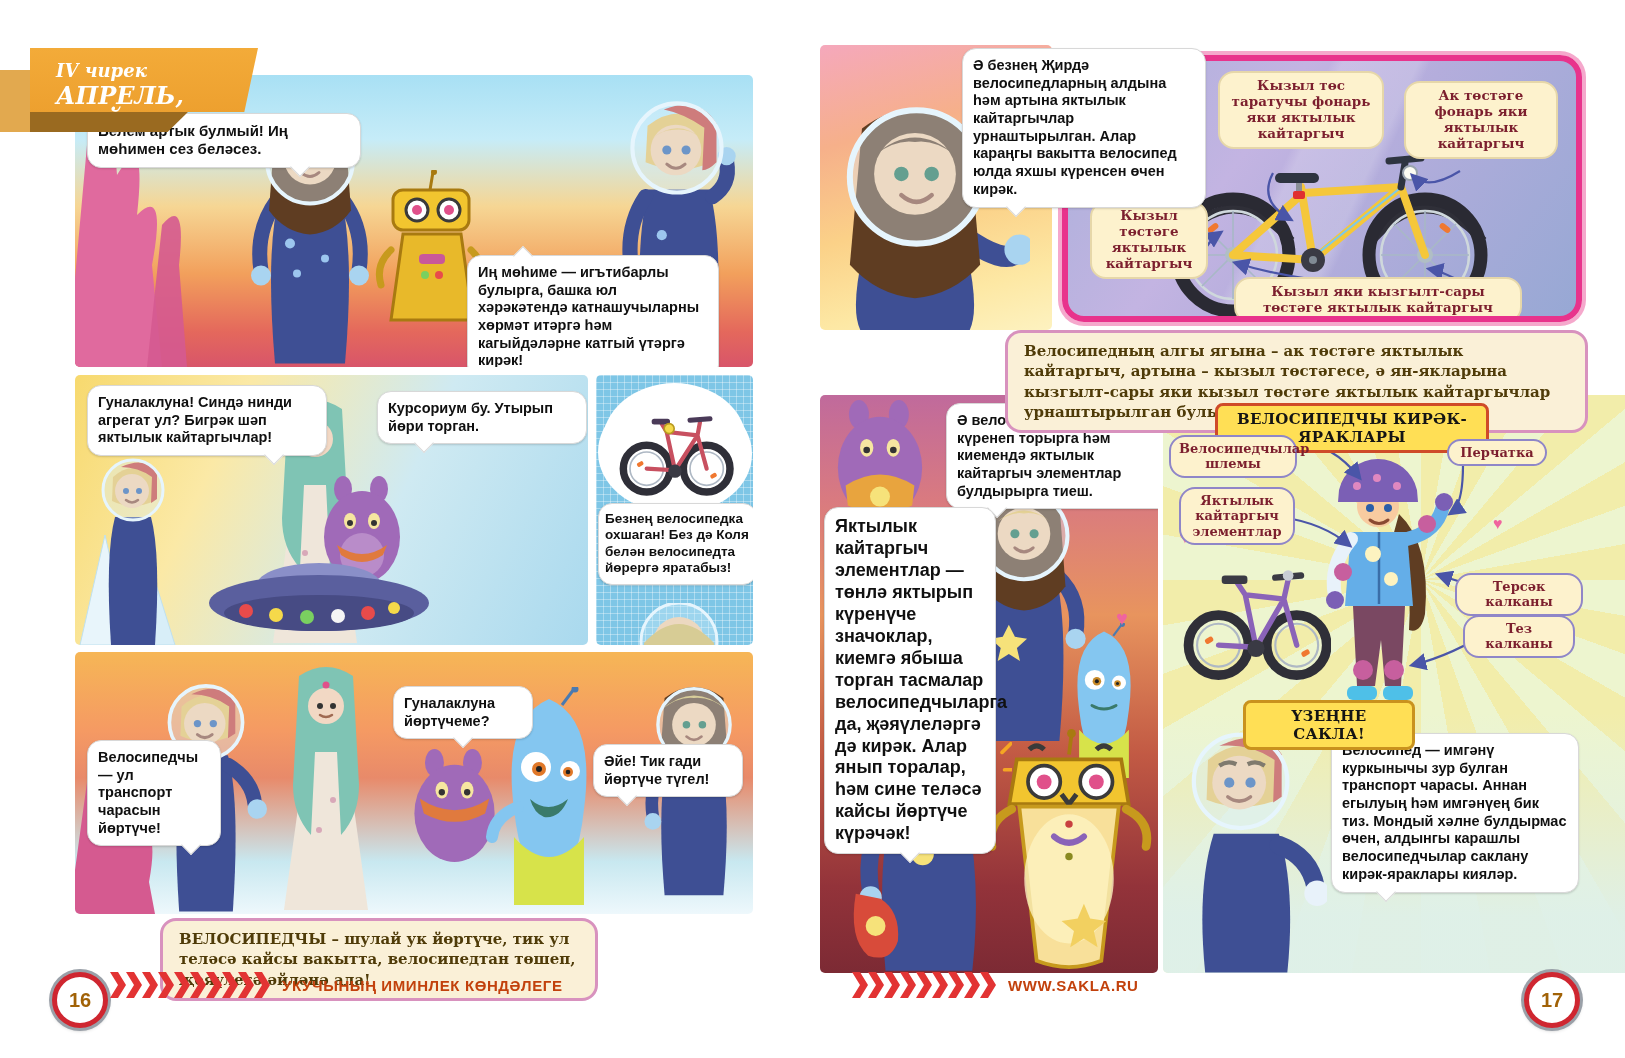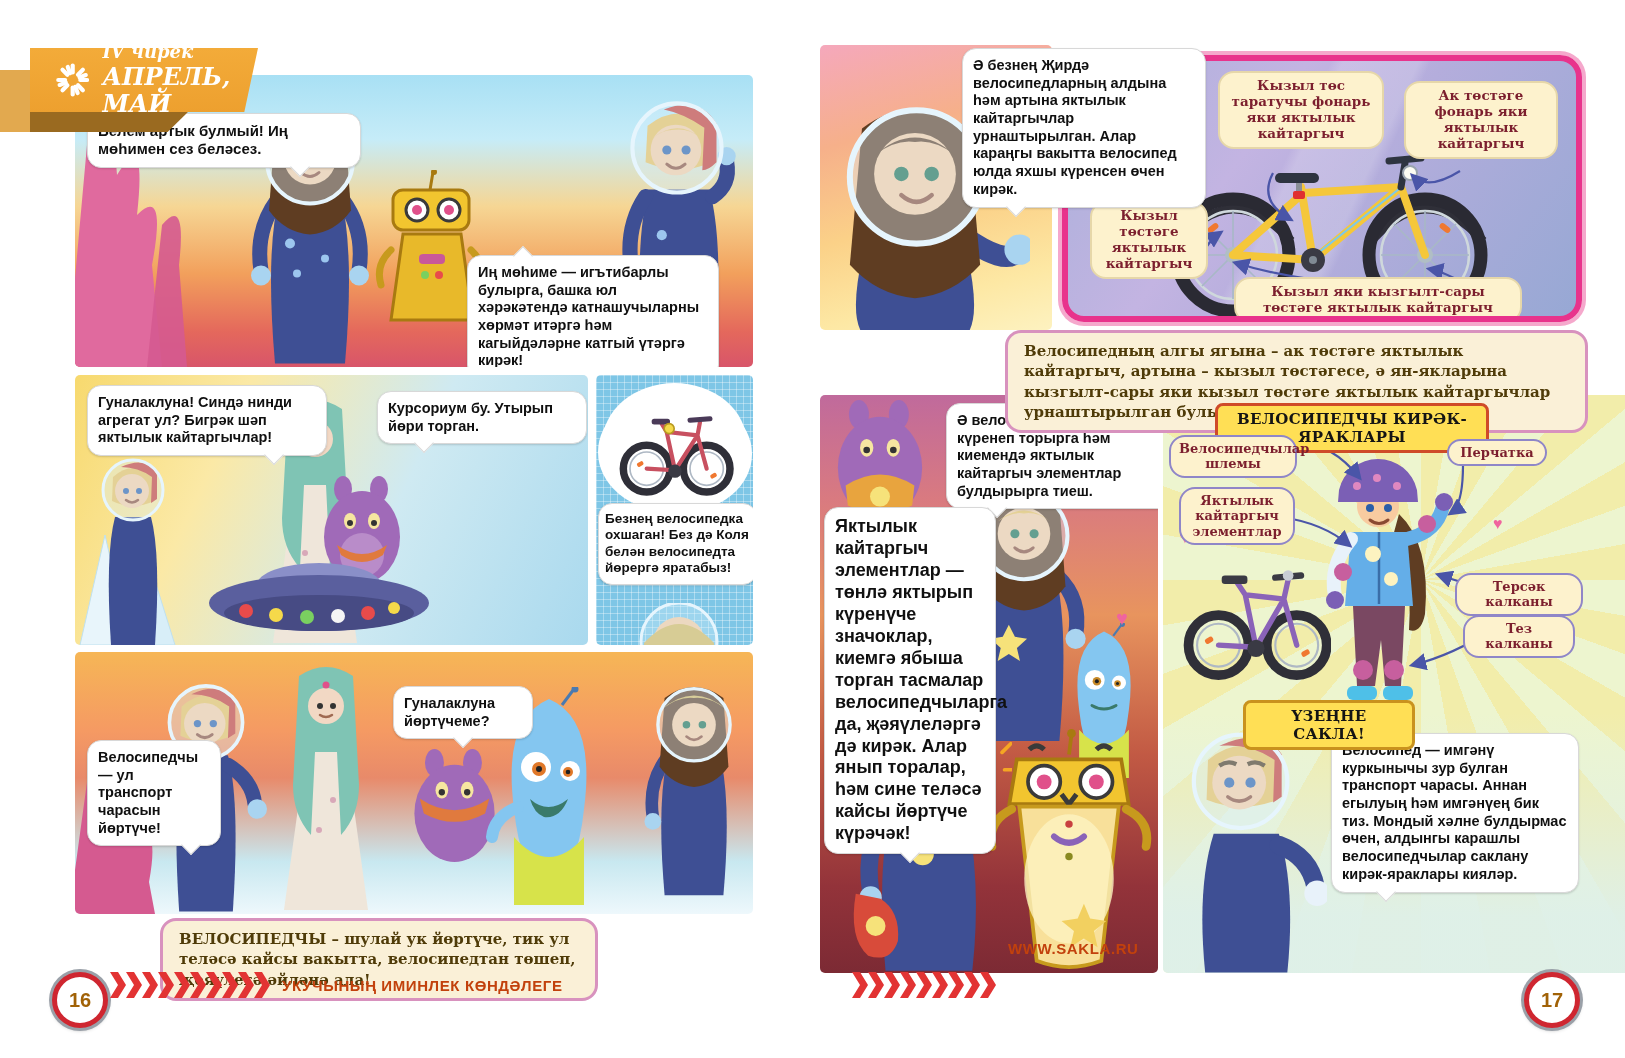--- a/index.html
+++ b/index.html
@@ -37,21 +37,21 @@
   .badge{position:absolute;width:46px;height:46px;border-radius:50%;background:#fff;
           border:5px solid #cf2630;box-shadow:0 0 0 3px #9aa0a8,0 2px 4px rgba(0,0,0,.35);
           display:flex;align-items:center;justify-content:center;
           font:800 20px "Liberation Sans",sans-serif;color:#a16207;z-index:8;margin-top:16px;}
   .footer-text{position:absolute;font:600 15px "Liberation Sans",sans-serif;color:#c2410c;
           letter-spacing:.6px;z-index:8;}
   
   .ribbon{position:absolute;left:30px;top:48px;width:228px;height:64px;
           background:linear-gradient(#f3ab39,#eda02f);
           clip-path:polygon(0 0,100% 0,94% 100%,0 100%);
-          display:flex;align-items:center;padding-left:26px;gap:13px;z-index:9;box-sizing:border-box;}
+          display:flex;align-items:center;padding-left:26px;gap:13px;z-index:9;box-sizing:border-box;flex-direction:column;}
   .ribbon-txt{font:700 italic 18px/1.15 "DejaVu Serif",serif;color:#fff;}
   .ribbon-txt .l2{font-size:24px;}
   .heart{position:absolute;color:#f0649e;font-size:20px;z-index:5;}
 </style>
 </head>
 <body>
 
 <div id="canvas">
 
   <div class="abs" style="left:0;top:70px;width:64px;height:62px;background:#e2a94f;z-index:8;"></div>
@@ -295,20 +295,21 @@
       <path d="M40 30 Q75 4 110 30 L116 112 Q100 134 75 136 Q50 134 34 112 Z" fill="#5f3d22"></path>
       <path d="M36 44 Q75 10 114 44 Q94 28 75 30 Q56 28 36 44 Z" fill="#d8b95e"></path>
       <circle cx="75" cy="62" r="26" fill="#f8cba0"></circle>
       <circle cx="66" cy="62" r="4.5" fill="#1e6e4e"></circle>
         <circle cx="85" cy="62" r="4.5" fill="#1e6e4e"></circle>
       <path d="M66 76 Q75 84 84 76" stroke="#8a4a32" stroke-width="3" fill="none" stroke-linecap="round"></path>
       <circle cx="75" cy="62" r="43" fill="rgba(215,240,253,.38)" stroke="#e6f5fd" stroke-width="4"></circle>
     </svg>
     <div class="bubble" style="left:318px;top:34px;width:118px;">Гуналаклуна йөртүчеме?</div>
     <div class="bubble tail-right" style="left:12px;top:88px;width:112px;">Велосипедчы — ул транспорт чарасын йөртүче!</div>
+    <div class="bubble tail-left" style="left:518px;top:92px;width:128px;">Әйе! Тик гади йөртүче түгел!</div>
   </div>
 
   <div class="creambox" style="left:160px;top:918px;width:400px;">
     <span>ВЕЛОСИПЕДЧЫ</span><span> – шулай ук йөртүче, тик ул теләсә кайсы вакытта, велосипедтан төшеп, җәяүлегә әйләнә ала!</span>
   </div>
   <div class="badge" style="left:52px;top:956px;">16</div>
   <svg class="abs" style="left:110px;top:972px;z-index:8;" width="162" height="26" viewBox="0 0 162 26">
     <g fill="#e23333">
       <path d="M0 0 H8 L16 13 L8 26 H0 L8 13 Z"></path>
         <path d="M16 0 H24 L32 13 L24 26 H16 L24 13 Z"></path>
@@ -591,16 +592,16 @@
         <path d="M16 0 H24 L32 13 L24 26 H16 L24 13 Z"></path>
       <path d="M32 0 H40 L48 13 L40 26 H32 L40 13 Z"></path>
         <path d="M48 0 H56 L64 13 L56 26 H48 L56 13 Z"></path>
       <path d="M64 0 H72 L80 13 L72 26 H64 L72 13 Z"></path>
         <path d="M80 0 H88 L96 13 L88 26 H80 L88 13 Z"></path>
       <path d="M96 0 H104 L112 13 L104 26 H96 L104 13 Z"></path>
         <path d="M112 0 H120 L128 13 L120 26 H112 L120 13 Z"></path>
       <path d="M128 0 H136 L144 13 L136 26 H128 L136 13 Z"></path>
     </g>
   </svg>
-  <div class="footer-text" style="left:1008px;top:940px;">WWW.SAKLA.RU</div>
+  <div class="footer-text" style="left:1008px;top:977px;">WWW.SAKLA.RU</div>
   <div class="badge" style="left:1524px;top:956px;">17</div>
 
 </div>
 
 </body></html>

